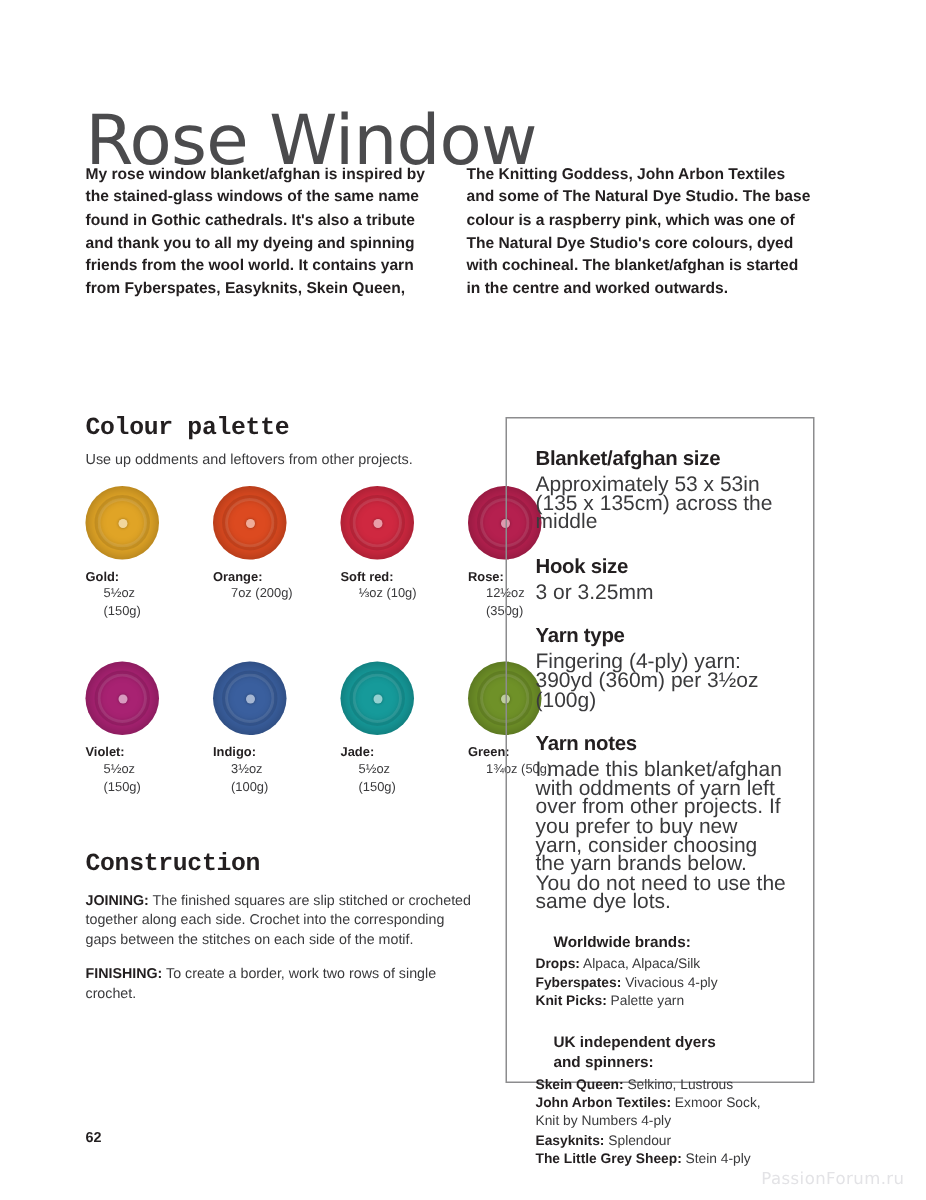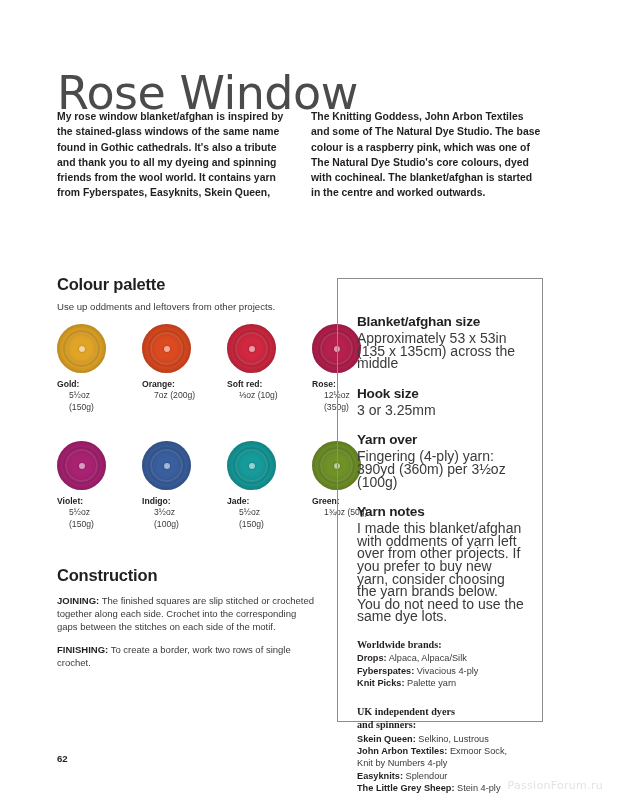--- a/index.html
+++ b/index.html
@@ -60,20 +60,21 @@
     top: 275px;
     width: 262px;
   }
   h2.sec-head {
     margin: 0 0 6px 0;
     font-size: 16.5px;
     line-height: 19px;
     font-weight: bold;
     color: #231f20;
     letter-spacing: -0.2px;
+    font-family: Liberation Mono, monospace;
   }
   .sec-sub {
     margin: 0;
     font-size: 9.6px;
     line-height: 13px;
     color: #3a3a3c;
   }
 
   
   .palette {
@@ -147,44 +148,43 @@
 
   
   .infobox {
     position: absolute;
     left: 337px;
     top: 278px;
     width: 206px;
     height: 444px;
     border: 1px solid #8c8c8e;
     box-sizing: border-box;
-    padding: 34px 18px 0 19px;
+    padding: 18px 18px 0 19px;
   }
   .infobox h3 {
     margin: 0 0 2px 0;
     font-size: 13.6px;
     line-height: 17px;
     font-weight: bold;
     color: #231f20;
     letter-spacing: -0.2px;
   }
   .infobox h3.spaced { margin-top: 15px; }
   .infobox .body {
     margin: 0;
     font-size: 14px;
     line-height: 12.6px;
     color: #3a3a3c;
   }
   .brand-head {
-    margin: 15px 0 1px 0;
+    margin: 15px 0 1px 12px;
     font-size: 10.2px;
     line-height: 13.5px;
     font-weight: bold;
     color: #231f20;
-    font-family: Liberation Serif, serif;
   }
   .brand-line {
     font-size: 9.2px;
     line-height: 12.4px;
     color: #3a3a3c;
   }
   .brand-line b {
     color: #231f20;
     font-weight: bold;
   }
@@ -280,21 +280,21 @@
   </div>
 
   <div class="infobox">
     <h3>Blanket/afghan size</h3>
     <p class="body pre" style="white-space: pre-line;">Approximately 53 x 53in
 (135 x 135cm) across the middle</p>
 
     <h3 class="spaced">Hook size</h3>
     <p class="body pre" style="white-space: pre-line;">3 or 3.25mm</p>
 
-    <h3 class="spaced">Yarn over</h3>
+    <h3 class="spaced">Yarn type</h3>
     <p class="body pre" style="white-space: pre-line;">Fingering (4-ply) yarn:
 390yd (360m) per 3½oz (100g)</p>
 
     <h3 class="spaced">Yarn notes</h3>
     <p class="body">I made this blanket/afghan with oddments of yarn left over from other projects. If you prefer to buy new yarn, consider choosing the yarn brands below. You do not need to use the same dye lots.</p>
 
     <p class="brand-head pre" style="white-space: pre-line;">Worldwide brands:</p>
     <div id="worldwide-list">
         <div class="brand-line"><b>Drops:</b><span> Alpaca, Alpaca/Silk</span></div>
         <div class="brand-line"><b>Fyberspates:</b><span> Vivacious 4-ply</span></div>

